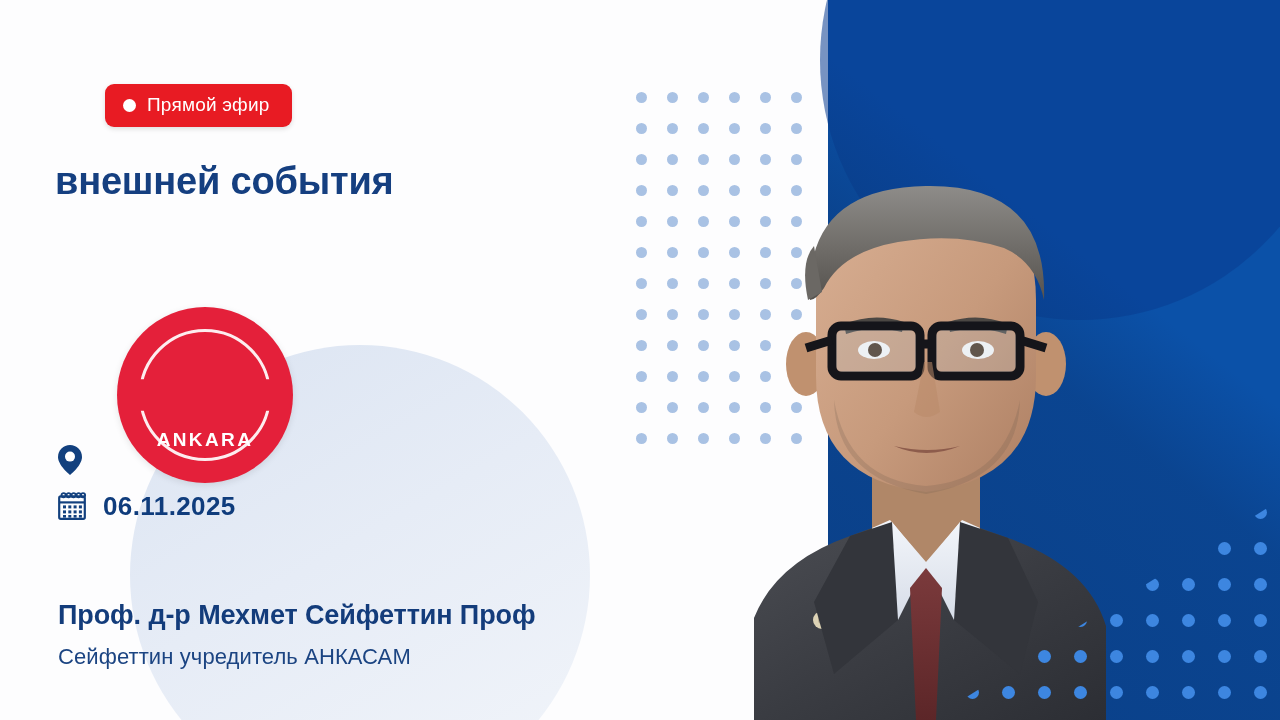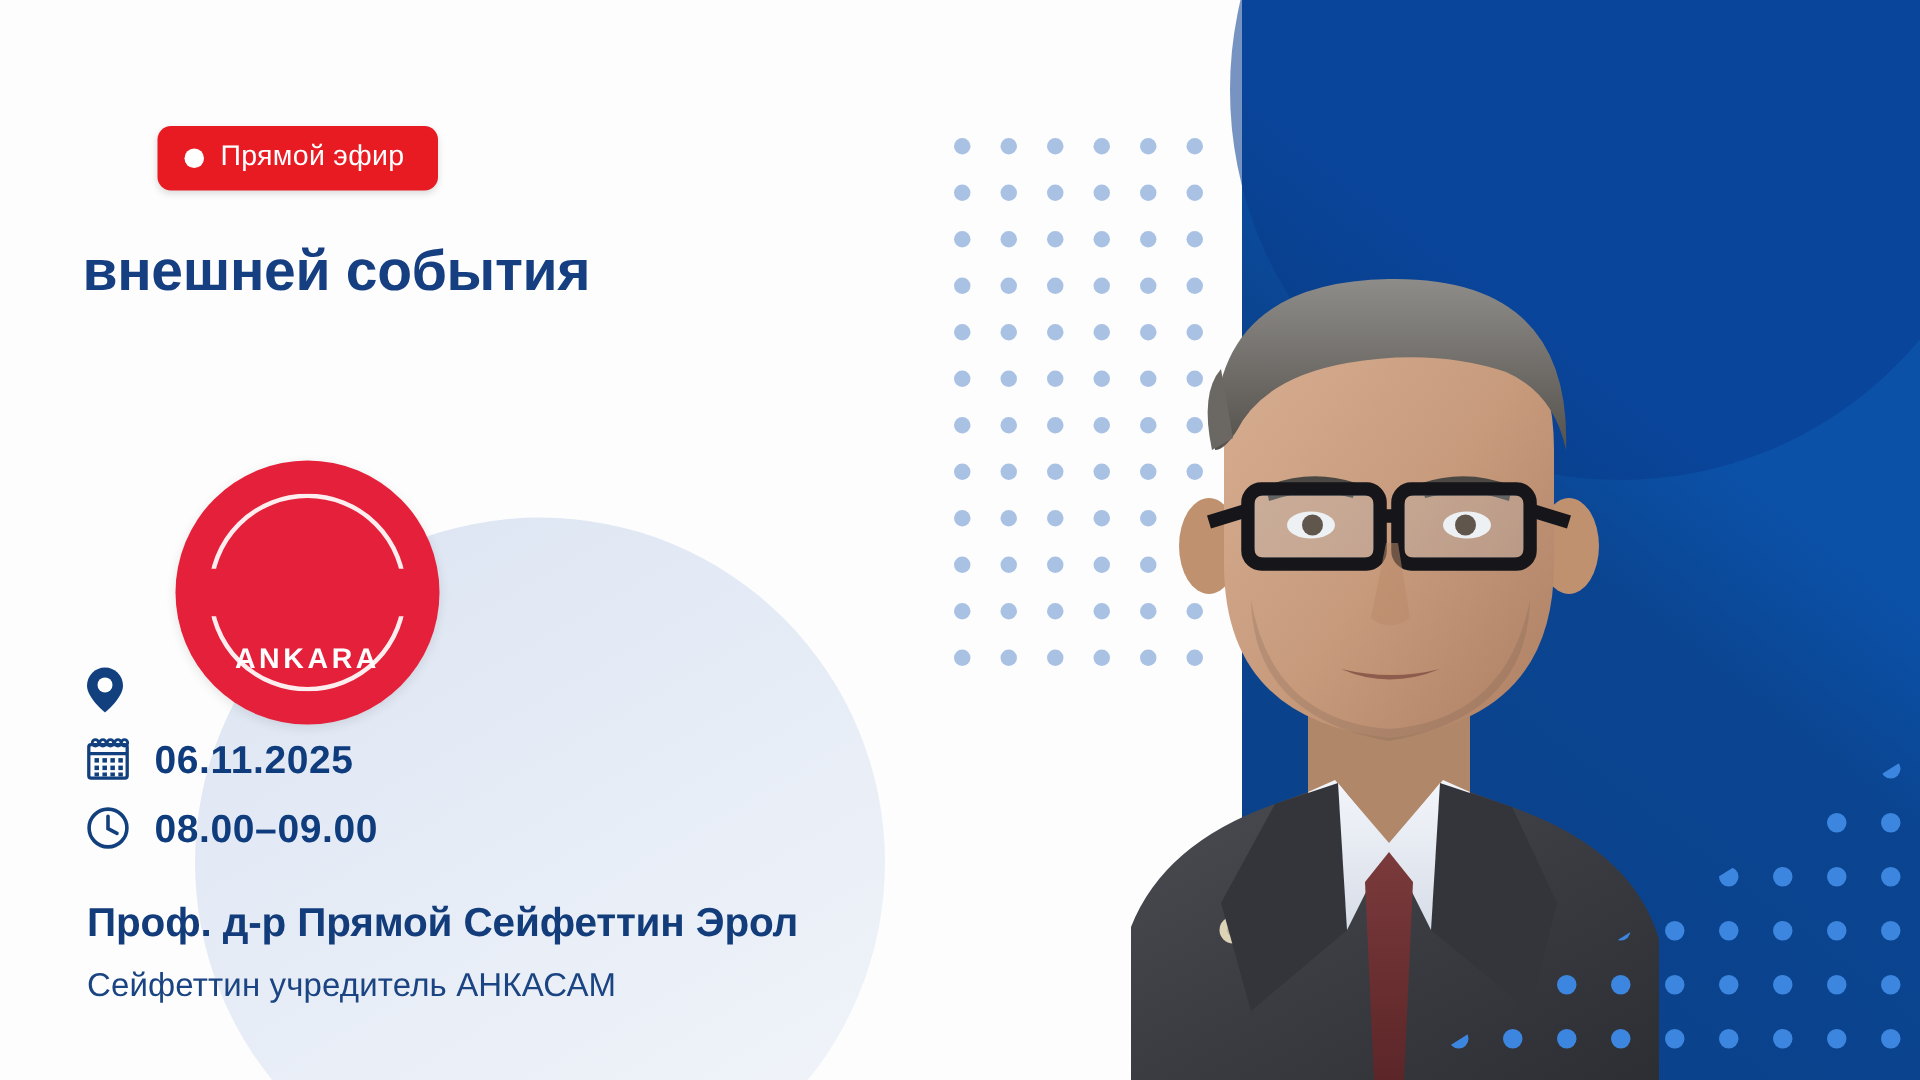--- a/index.html
+++ b/index.html
@@ -411,28 +411,19 @@
             <rect x="6" y="24" width="3" height="2.6"></rect>
               <rect x="11.3" y="24" width="3" height="2.6"></rect>
             <rect x="16.6" y="24" width="3" height="2.6"></rect>
               <rect x="21.9" y="24" width="3" height="2.6"></rect>
           </g>
         </svg>
       </span>
       <span class="info-text">06.11.2025</span>
     </div>
 
-    <div class="info-row">
-      <span class="info-icon">
-        <svg width="30" height="30" viewBox="0 0 30 30">
-          <circle cx="15" cy="15" r="12.6" fill="none" stroke="#12407E" stroke-width="2.4"></circle>
-          <path d="M15 7.2 V15.4 L21 18.6" fill="none" stroke="#12407E" stroke-width="2.4" stroke-linecap="round"></path>
-        </svg>
-      </span>
-      <span class="info-text">08.00–09.00</span>
-    </div>
 
   </div>
 
-  <div class="speaker-name">Проф. д-р Прямой Сейфеттин Эрол</div>
+  <div class="speaker-name">Проф. д-р Мехмет Сейфеттин Проф</div>
   <div class="speaker-role">Сейфеттин учредитель АНКАСАМ</div>
 
 </div>
 
 </body></html>

